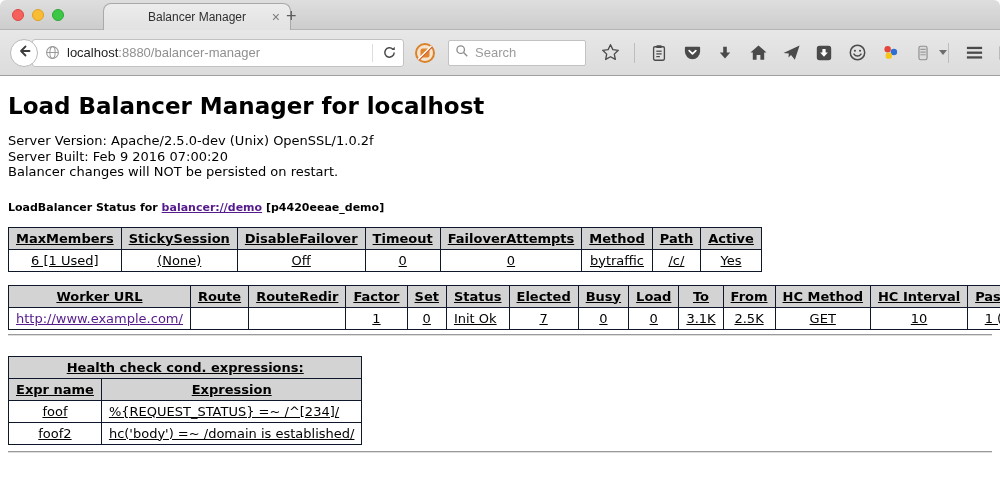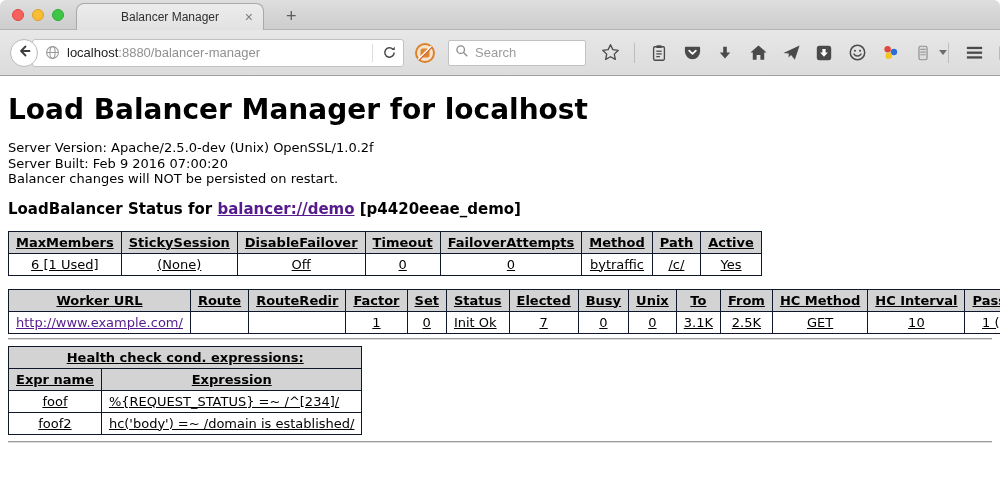--- a/index.html
+++ b/index.html
@@ -18,21 +18,21 @@
     background: linear-gradient(#dedede, #cdcdcd);
     border-bottom: 1px solid #b4b4b4;
   }
   .traffic { position: absolute; left: 12px; top: 9px; display: flex; gap: 8px; }
   .dot { width: 12px; height: 12px; border-radius: 50%; }
   .dot.red    { background: #f5615c; border: 0.5px solid #e14640; }
   .dot.yellow { background: #f9bd35; border: 0.5px solid #dfa023; }
   .dot.green  { background: #3ec746; border: 0.5px solid #2aab33; }
 
   .tab {
-    position: absolute; left: 76px; bottom: -1px;
+    position: absolute; left: 103px; bottom: -1px;
     width: 188px; height: 27px;
     background: linear-gradient(#ececec, #e2e2e2);
     border: 1px solid #a9a9a9; border-bottom: none;
     border-radius: 8px 8px 0 0;
     display: flex; align-items: center; justify-content: center;
     font-family: "Liberation Sans", sans-serif;
     font-size: 12px; color: #2f2f2f;
   }
   .tab-close {
     position: absolute; right: 10px; top: 4px;
@@ -89,32 +89,32 @@
   .v-sep { width: 1px; height: 20px; background: #bdbdbd; margin: 0 1px; }
   .caret-down {
     width: 0; height: 0; margin-left: -7px;
     border-left: 4px solid transparent; border-right: 4px solid transparent;
     border-top: 5px solid #6d6d6d;
   }
   .right-group { display: flex; align-items: center; margin-left: auto; gap: 14px; }
 
   
   .content { height: 414px; background: #ffffff; padding: 0 8px; color: #000; overflow: hidden; }
-  h1.page-title { font-size: 28px; margin: 17px 0 14px 0; letter-spacing: 0; }
+  h1.page-title { font-size: 23px; margin: 17px 0 14px 0; letter-spacing: 0; }
   .info-lines { font-size: 13px; line-height: 15.5px; }
-  h3.status-heading { font-size: 15px; margin: 13px 0 13px 0; font-weight: bold; }
+  h3.status-heading { font-size: 11px; margin: 21px 0 13px 0; font-weight: bold; }
   a { color: var(--link-visited, #551a8b); }
 
   table.tbl { border-collapse: collapse; border: 1px solid #858585; font-size: 13px; }
   .tbl th, .tbl td { border: 1px solid #0f172a; padding: 3px 7px; text-align: center; white-space: nowrap; text-decoration: underline; }
   .tbl th { background: var(--table-header-bg, #d3d3d3); font-weight: bold; }
   .tbl td.left { text-align: left; }
   table.balancer { width: 616px; margin-bottom: 13px; }
   table.worker { width: 960px; }
-  table.health { margin-top: 6px; }
+  table.health { margin-top: 20px; }
   hr.rule {
     border: none; height: 2px; margin: 4px 0 0 0;
     border-top: 1px solid #9a9a9a; border-bottom: 1px solid #dedede;
     background: transparent;
   }
   hr.rule.last { margin-top: 6px; }
 </style>
 </head>
 <body>
 
@@ -307,21 +307,21 @@
       <tbody>
           <tr>
         <th>Worker URL</th>
         <th>Route</th>
         <th>RouteRedir</th>
         <th>Factor</th>
         <th>Set</th>
         <th>Status</th>
         <th>Elected</th>
         <th>Busy</th>
-        <th>Unix</th>
+        <th>Load</th>
         <th>To</th>
         <th>From</th>
         <th>HC Method</th>
         <th>HC Interval</th>
         <th>Passes</th>
 
       </tr>
       <tr>
         <td class="left"><a href="#">http://www.example.com/</a></td>
         <td></td>

